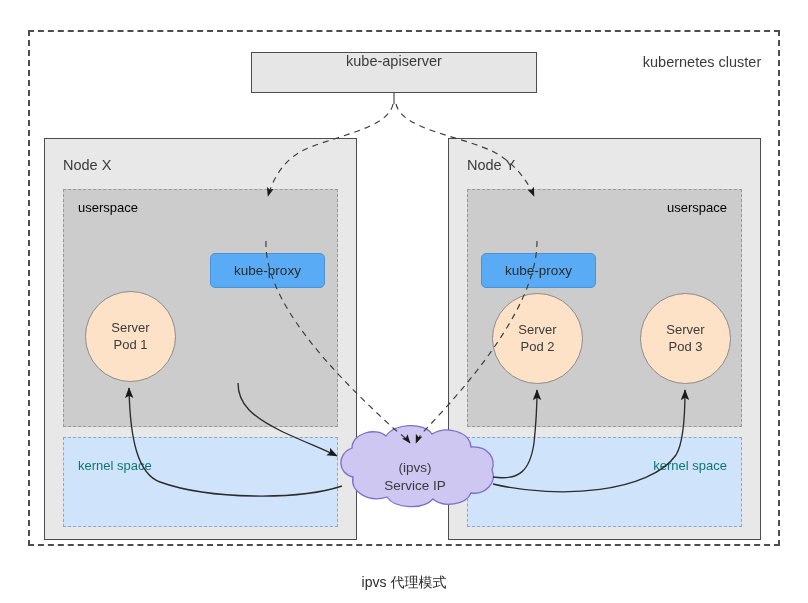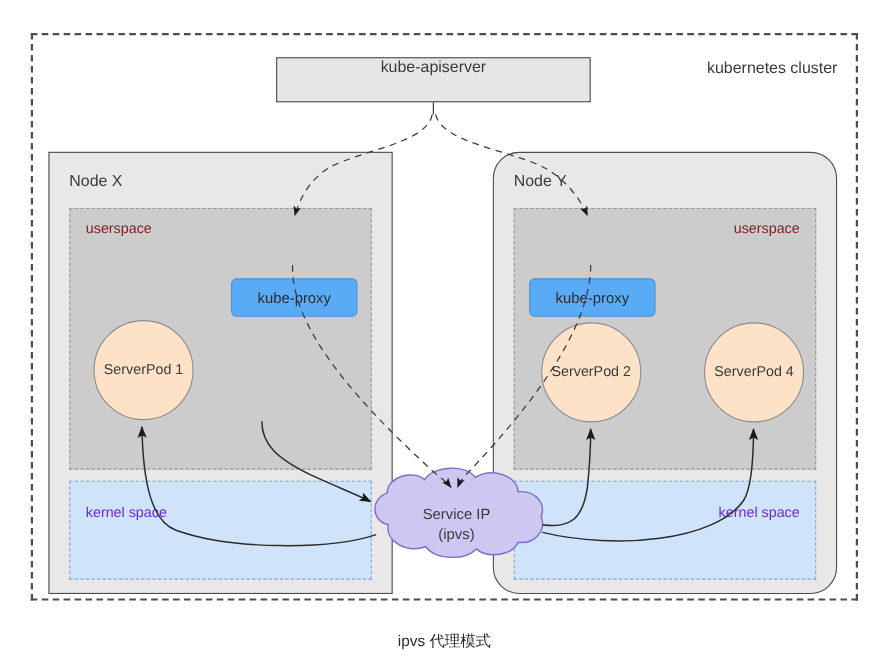--- a/index.html
+++ b/index.html
@@ -34,61 +34,61 @@
     display:flex;align-items:flex-start;justify-content:center;
     font-size:14.5px;color:#3b3b3b;box-sizing:border-box;
   }
 
   .node{
     position:absolute;top:138px;height:402px;
     background:#e8e8e8;border:1.6px solid #4d4d4d;
     box-sizing:border-box;
   }
   #node-x{left:44px;width:313px;padding-left:38px;}
-  #node-y{left:448px;width:313px;border-radius:24px;}
+  #node-y{left:448px;width:313px;}
   .node-title{
     position:absolute;top:18px;font-size:14.5px;color:#3b3b3b;
   }
   #node-x .node-title{left:18px;}
   #node-y .node-title{left:18px;}
 
   .userspace{
     position:absolute;top:50px;height:238px;
     background:#cccccc;border:1.5px dashed #999999;
     box-sizing:border-box;
   }
   #node-x .userspace{left:18px;right:18px;}
   #node-y .userspace{left:18px;right:18px;}
-  .us-label{position:absolute;top:10px;font-size:13px;color:#7f1d1d;}
+  .us-label{position:absolute;top:10px;font-size:13px;color:#000000;}
   .us-label.left{left:14px;}
   .us-label.right{right:14px;}
 
   .kernel{
     position:absolute;top:298px;height:90px;
     background:#cfe4fb;border:1.5px dashed #8aa8c4;
     box-sizing:border-box;
   }
   #node-x .kernel{left:18px;right:18px;}
   #node-y .kernel{left:18px;right:18px;}
-  .k-label{position:absolute;top:20px;font-size:13px;color:#6d28d9;}
+  .k-label{position:absolute;top:20px;font-size:13px;color:#0f766e;}
   .k-label.left{left:14px;}
   .k-label.right{right:14px;}
 
   .kproxy{
     position:absolute;top:205px;height:35px;width:115px;
     background:#5aabf5;border:1.2px solid #4a93d6;border-radius:5px;
     display:flex;align-items:center;justify-content:center;
     font-size:13.5px;color:#2b2b2b;box-sizing:border-box;margin-top:48px;
   }
   #kproxy-x{left:210px;}
   #kproxy-y{left:481px;}
 
   .pod{
     position:absolute;border-radius:50%;
-    display:flex;flex-direction:row;align-items:center;justify-content:center;
+    display:flex;flex-direction:column;align-items:center;justify-content:center;
     font-size:13px;line-height:1.25;color:#3b3b3b;text-align:center;
     box-sizing:border-box;
   }
   .pod.server{background:#fde2c8;border:1.2px solid #8c8c8c;}
   .pod.client{background:#ddf7c2;border:1.2px solid #8c8c8c;}
   #pod-s1{left:85px;top:291px;width:91px;height:91px;}
   #pod-client{left:201px;top:305px;width:77px;height:77px;}
   #pod-s2{left:492px;top:293px;width:91px;height:91px;}
   #pod-s3{left:640px;top:293px;width:91px;height:91px;}
   .pod span{display:block;}
@@ -147,21 +147,21 @@
   <div class="pod server" id="pod-s1">
     <span>Server</span>
     <span>Pod 1</span>
   </div>
   <div class="pod server" id="pod-s2">
     <span>Server</span>
     <span>Pod 2</span>
   </div>
   <div class="pod server" id="pod-s3">
     <span>Server</span>
-    <span>Pod 4</span>
+    <span>Pod 3</span>
   </div>
 
   <svg id="wires" viewBox="0 0 808 603">
     <defs>
       <marker id="ah" markerWidth="9" markerHeight="9" refX="7.4" refY="3.1" orient="auto" markerUnits="strokeWidth">
         <path d="M0,0 L8,3.1 L0,6.2 L1.7,3.1 z" fill="#1a1a1a"></path>
       </marker>
       <marker id="ahd" markerWidth="9" markerHeight="9" refX="7.4" refY="3.1" orient="auto" markerUnits="strokeWidth">
         <path d="M0,0 L8,3.1 L0,6.2 L1.7,3.1 z" fill="#1a1a1a"></path>
       </marker>
@@ -193,19 +193,19 @@
     <path d="M238,383 C238,404 252,417 283,432 C307,443 325,450 337,456" stroke="#2b2b2b" stroke-width="1.35" fill="none" marker-end="url(#ah)"></path>
 
     <path d="M342,486 C300,500 210,500 160,482 C138,474 130,440 129,388" stroke="#2b2b2b" stroke-width="1.35" fill="none" marker-end="url(#ah)"></path>
 
     <path d="M493,477 C520,481 530,470 534,443 C536,424 537,404 537,390" stroke="#2b2b2b" stroke-width="1.35" fill="none" marker-end="url(#ah)"></path>
 
     <path d="M493,484 C560,500 650,492 676,455 C684,442 685,412 685,390" stroke="#2b2b2b" stroke-width="1.35" fill="none" marker-end="url(#ah)"></path>
   </svg>
 
   <div class="cloud-label">
+    <span>(ipvs)</span>
     <span>Service IP</span>
-    <span>(ipvs)</span>
   </div>
 
   <div class="caption">ipvs 代理模式</div>
 
 </div>
 
 </body></html>

